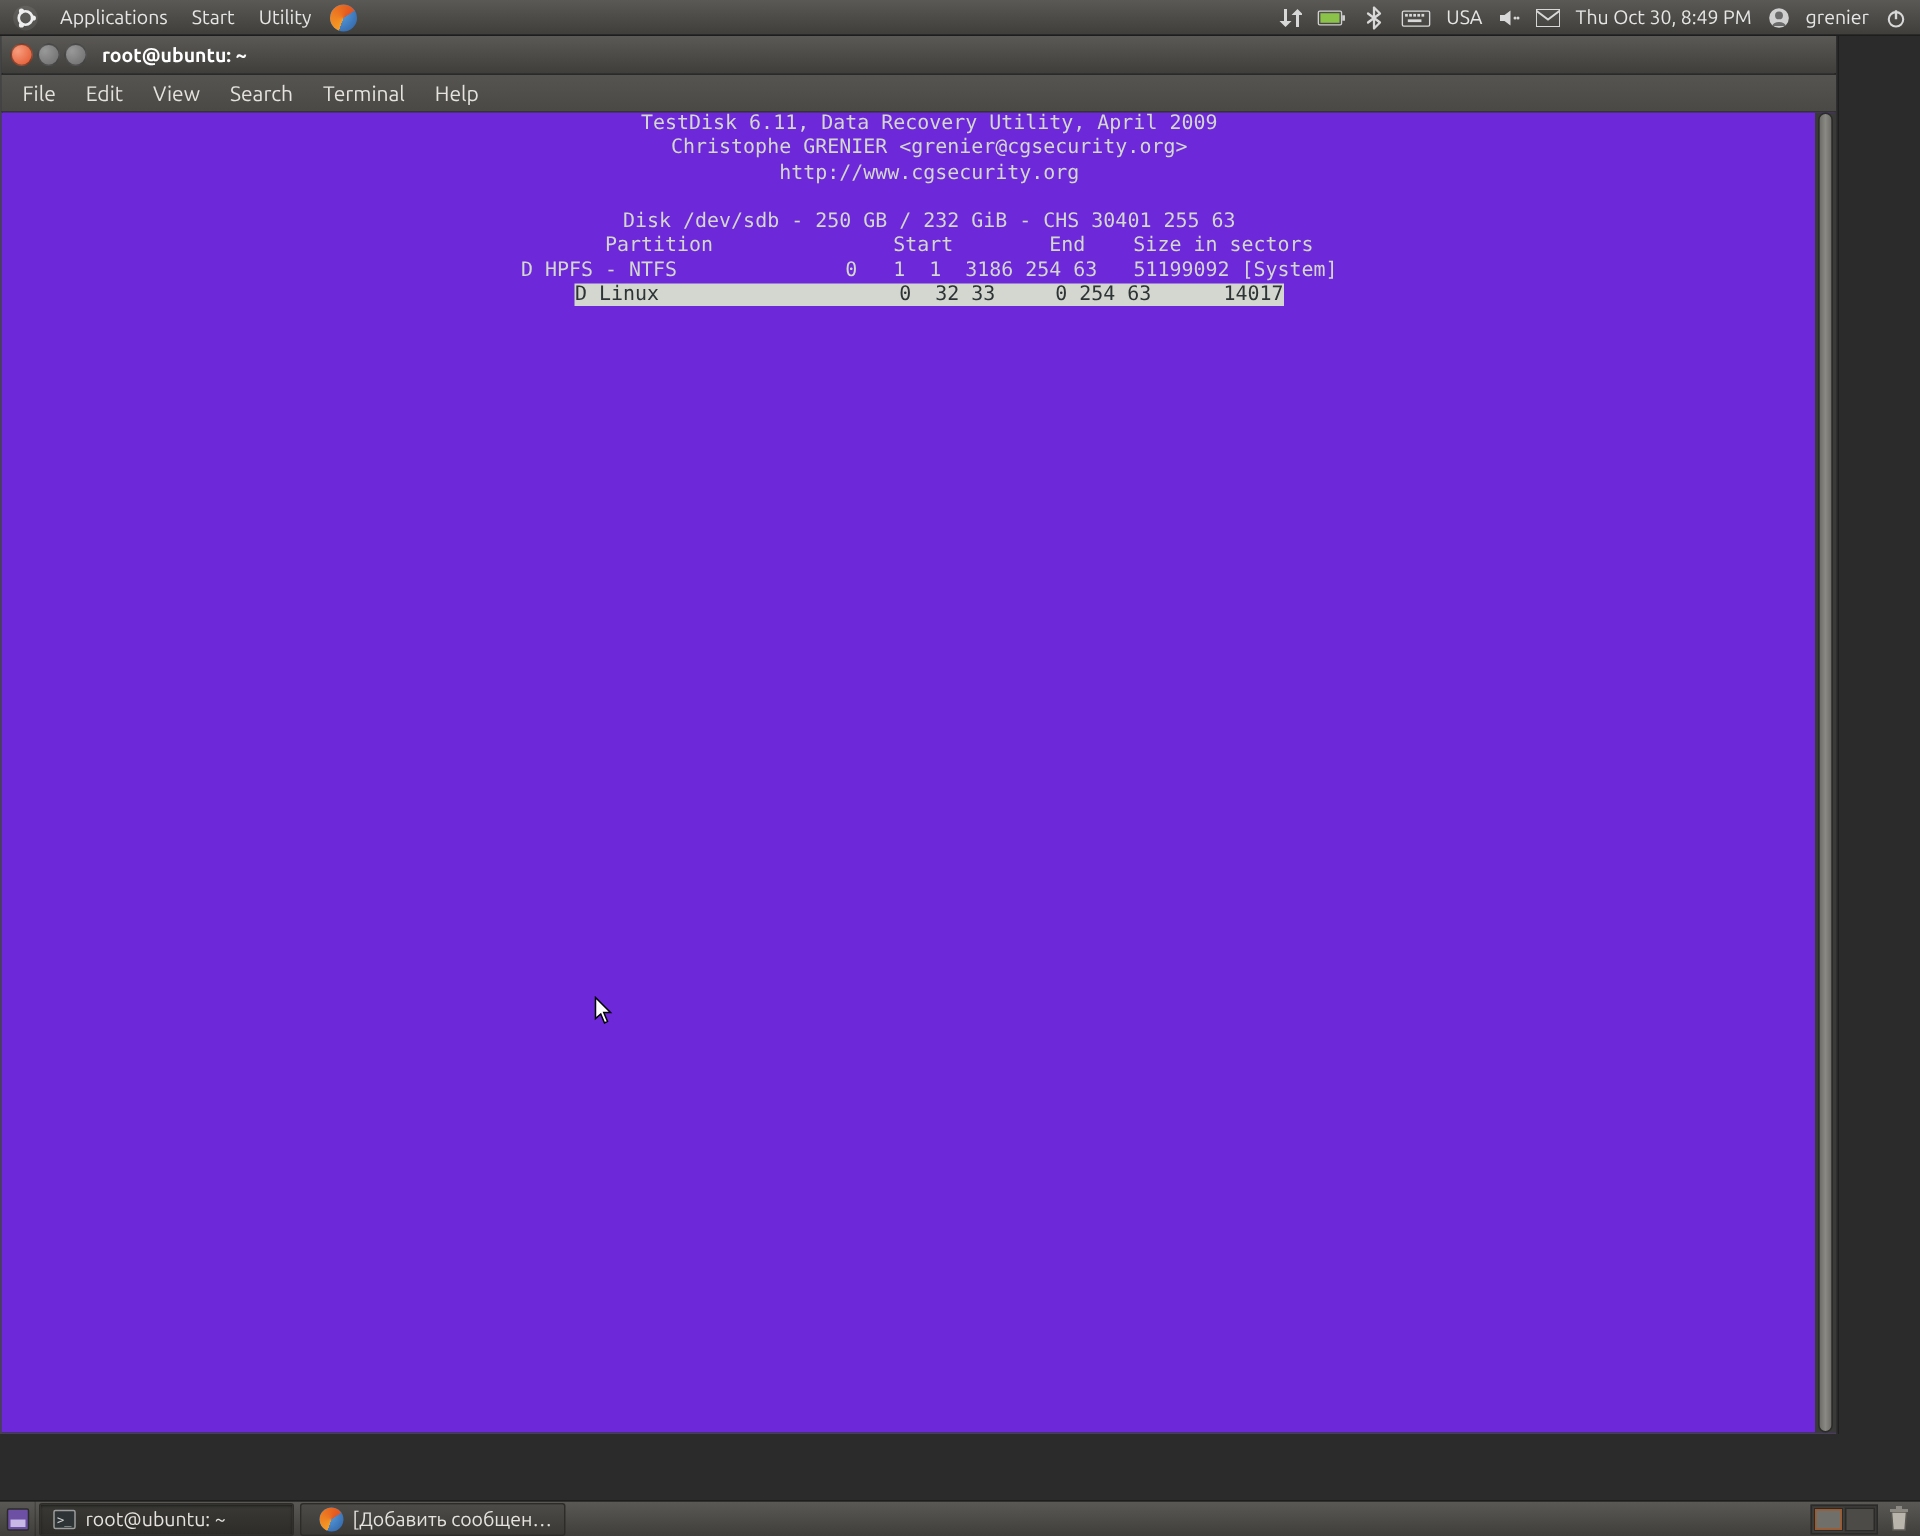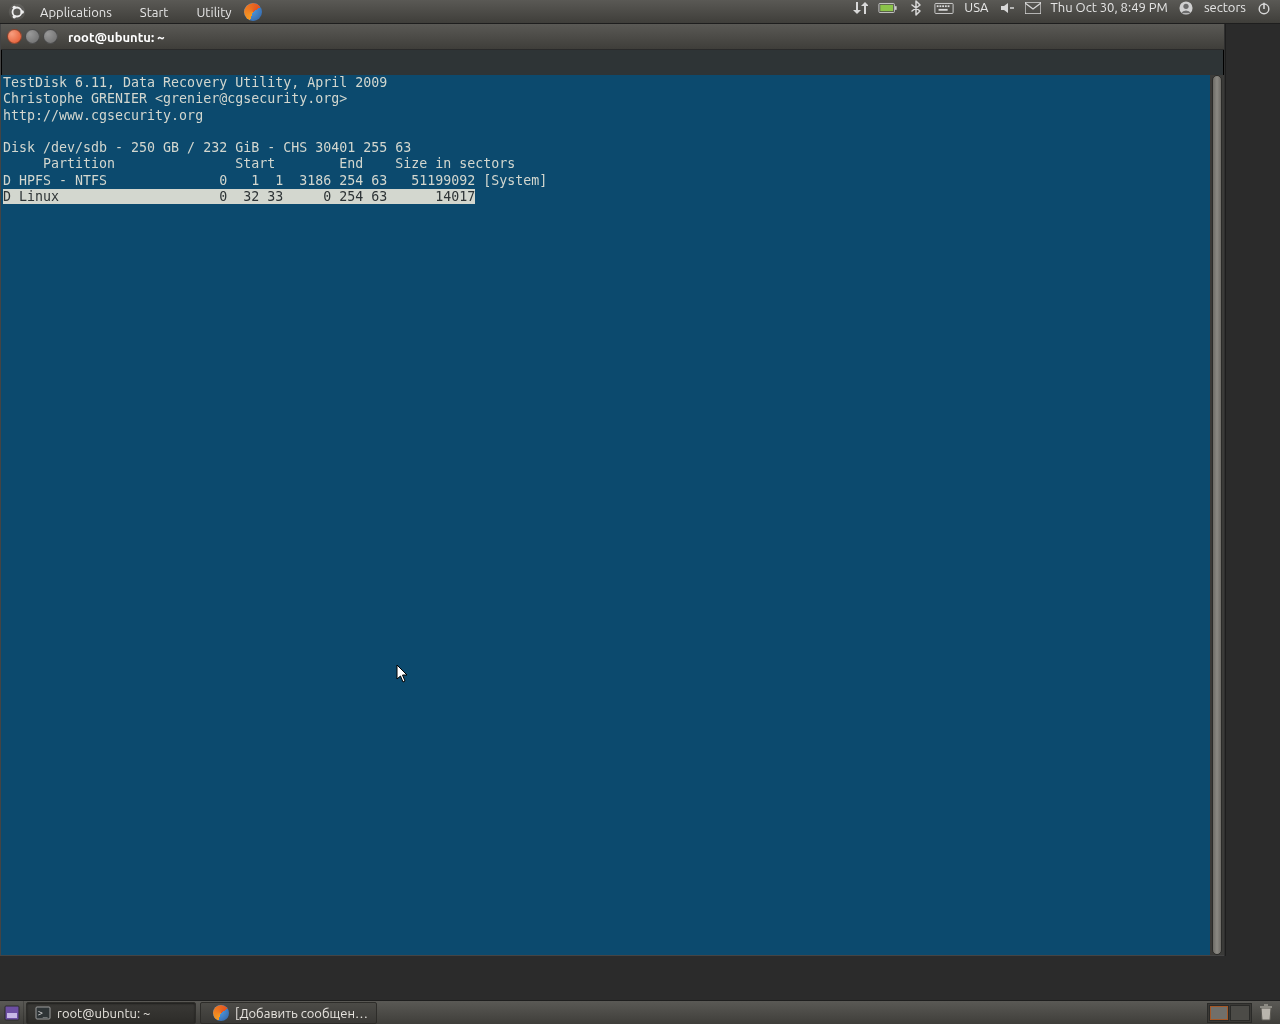--- a/index.html
+++ b/index.html
@@ -1,42 +1,42 @@
 <!DOCTYPE html>
 <html><head>
 <meta charset="utf-8">
 <style>
   * { margin: 0; padding: 0; box-sizing: border-box; }
   html, body { width: 1280px; height: 1024px; overflow: hidden; font-family: "Ubuntu", "DejaVu Sans", sans-serif; background: #2b2b2b; }
   
   
   .top-panel { height: 24px; background: linear-gradient(to bottom, #5a5955 0%, #3f3e3a 100%); color: #e6e6e6; display: flex; align-items: center; font-size: 13px; border-bottom: 1px solid #1e1e1e; position: relative; }
   .top-panel .ubuntu-logo { width: 22px; height: 22px; margin: 0 4px 0 6px; display:flex; align-items:center; justify-content:center; }
-  .menu { display:flex; align-items:center; gap: 12px; }
+  .menu { display:flex; align-items:center; gap: 0; }
   .menu-item { padding: 3px 8px; cursor: pointer; }
   .firefox-icon { width:18px; height:18px; margin-left:4px; border-radius:50%; background: radial-gradient(circle at 30% 30%, #5ba7e6, #2e5ea3); position:relative; overflow:hidden; }
   .firefox-icon::after{ content:""; position:absolute; inset:0; background: conic-gradient(from 200deg, #f59b23, #e35420 60%, transparent 60%); border-radius:50%; }
-  .panel-right { position:absolute; right:0; top:0; height:100%; display:flex; align-items:flex-start; gap:10px; padding-right:8px; }
+  .panel-right { position:absolute; right:0; top:0; height:100%; display:flex; align-items:center; gap:10px; padding-right:8px; }
   .tray-icon { width:16px; height:16px; display:flex; align-items:center; justify-content:center; color:#d0d0d0; }
   .tray-text { font-size:13px; color:#e6e6e6; }
   .power-icon svg { width:14px; height:14px; }
   
   
   .window { position:absolute; left:0; top:24px; width:1225px; height:932px; background:#2e3436; border:1px solid #444; border-top:none; box-shadow: 0 0 0 1px #000 inset; }
   .titlebar { height:26px; background: linear-gradient(to bottom,#5a5955,#3f3e3a); display:flex; align-items:center; color:#fff; font-weight:bold; font-size:13px; padding-left:6px; border-bottom:1px solid #2a2a2a;}
   .win-btns { display:flex; gap:3px; margin-right:10px;}
   .win-btn { width:15px; height:15px; border-radius:50%; display:inline-block; border:1px solid rgba(0,0,0,.4);}
   .btn-close{ background: radial-gradient(circle at 30% 30%, #f79d7e, #e1542b); }
   .btn-min  { background: radial-gradient(circle at 30% 30%, #999, #6b6b6b); }
   .btn-max  { background: radial-gradient(circle at 30% 30%, #999, #6b6b6b); }
   
   .menubar { height:25px; background:linear-gradient(to bottom,#555450,#4a4945); display:flex; align-items:center; padding-left:4px; color:#e6e3de; font-size:14px; border-bottom:1px solid #333;}
   .menubar span { padding: 3px 10px; cursor:pointer;}
   
-  .terminal-body { position:absolute; top:51px; left:0; right:0; bottom:0; background:#0c4a6e; color:#d3d7cf; font-family:"DejaVu Sans Mono","Liberation Mono",monospace; font-size:13.3px; line-height:16.3px; white-space:pre; padding:0 0 0 2px; overflow:hidden;}
+  .terminal-body { position:absolute; top:51px; left:0; right:0; bottom:0; background:#6d28d9; color:#d3d7cf; font-family:"DejaVu Sans Mono","Liberation Mono",monospace; font-size:13.3px; line-height:16.3px; white-space:pre; padding:0 0 0 14px; overflow:hidden;text-align:center;}
   .hl { background:#d3d7cf; color:#2e3436; }
   
   .terminal-scroll { position:absolute; right:0; top:51px; bottom:0; width:14px; background:#3a3a38;}
   .terminal-scroll .thumb{ position:absolute; left:2px; right:2px; top:0; bottom:0; background:linear-gradient(to right,#6d6b66,#8b8983,#6d6b66); border-radius:6px; border:1px solid #2b2b29;}
   .win-right-shadow{ position:absolute; top:24px; left:1224px; width:2px; height:932px; background:rgba(0,0,0,.3);}
   
   
   .cursor { position:absolute; left:396px; top:664px; width:14px; height:20px; pointer-events:none; z-index:50;}
   
   
@@ -116,39 +116,47 @@
         </svg>
     </div>
     <span class="tray-text">Thu Oct 30,  8:49 PM</span>
     <div class="tray-icon">
       <svg viewBox="0 0 16 16" width="14" height="14">
           <circle cx="8" cy="8" r="7.5" fill="#d0d0d0"></circle>
           <circle cx="8" cy="6" r="3" fill="#6b6b6b"></circle>
           <path d="M2.5 14 a6 5 0 0 1 11 0z" fill="#6b6b6b"></path>
         </svg>
     </div>
-    <span class="tray-text">sectors</span>
+    <span class="tray-text">grenier</span>
     <div class="tray-icon power-icon">
       <svg viewBox="0 0 16 16">
           <circle cx="8" cy="9" r="5.5" fill="none" stroke="#d8d8d8" stroke-width="1.6"></circle>
           <line x1="8" y1="2" x2="8" y2="9" stroke="#d8d8d8" stroke-width="1.8"></line>
         </svg>
     </div>
   </div>
 </div>
 
 <div class="window">
   <div class="titlebar">
     <div class="win-btns">
       <span class="win-btn btn-close"></span>
       <span class="win-btn btn-min"></span>
       <span class="win-btn btn-max"></span>
     </div>
     <span>root@ubuntu: ~</span>
   </div>
+  <div class="menubar">
+    <span>File</span>
+    <span>Edit</span>
+    <span>View</span>
+    <span>Search</span>
+    <span>Terminal</span>
+    <span>Help</span>
+  </div>
 
   <div class="terminal-body"><span>TestDisk 6.11, Data Recovery Utility, April 2009</span>
 <span>Christophe GRENIER &lt;grenier@cgsecurity.org&gt;</span>
 <span>http://www.cgsecurity.org</span>
 
 <span>Disk /dev/sdb - 250 GB / 232 GiB - CHS 30401 255 63</span>
 <span>     Partition               Start        End    Size in sectors</span>
 <span>D HPFS - NTFS              0   1  1  3186 254 63   51199092 [System]</span>
 <span class="hl">D Linux                    0  32 33     0 254 63      14017</span>
 

